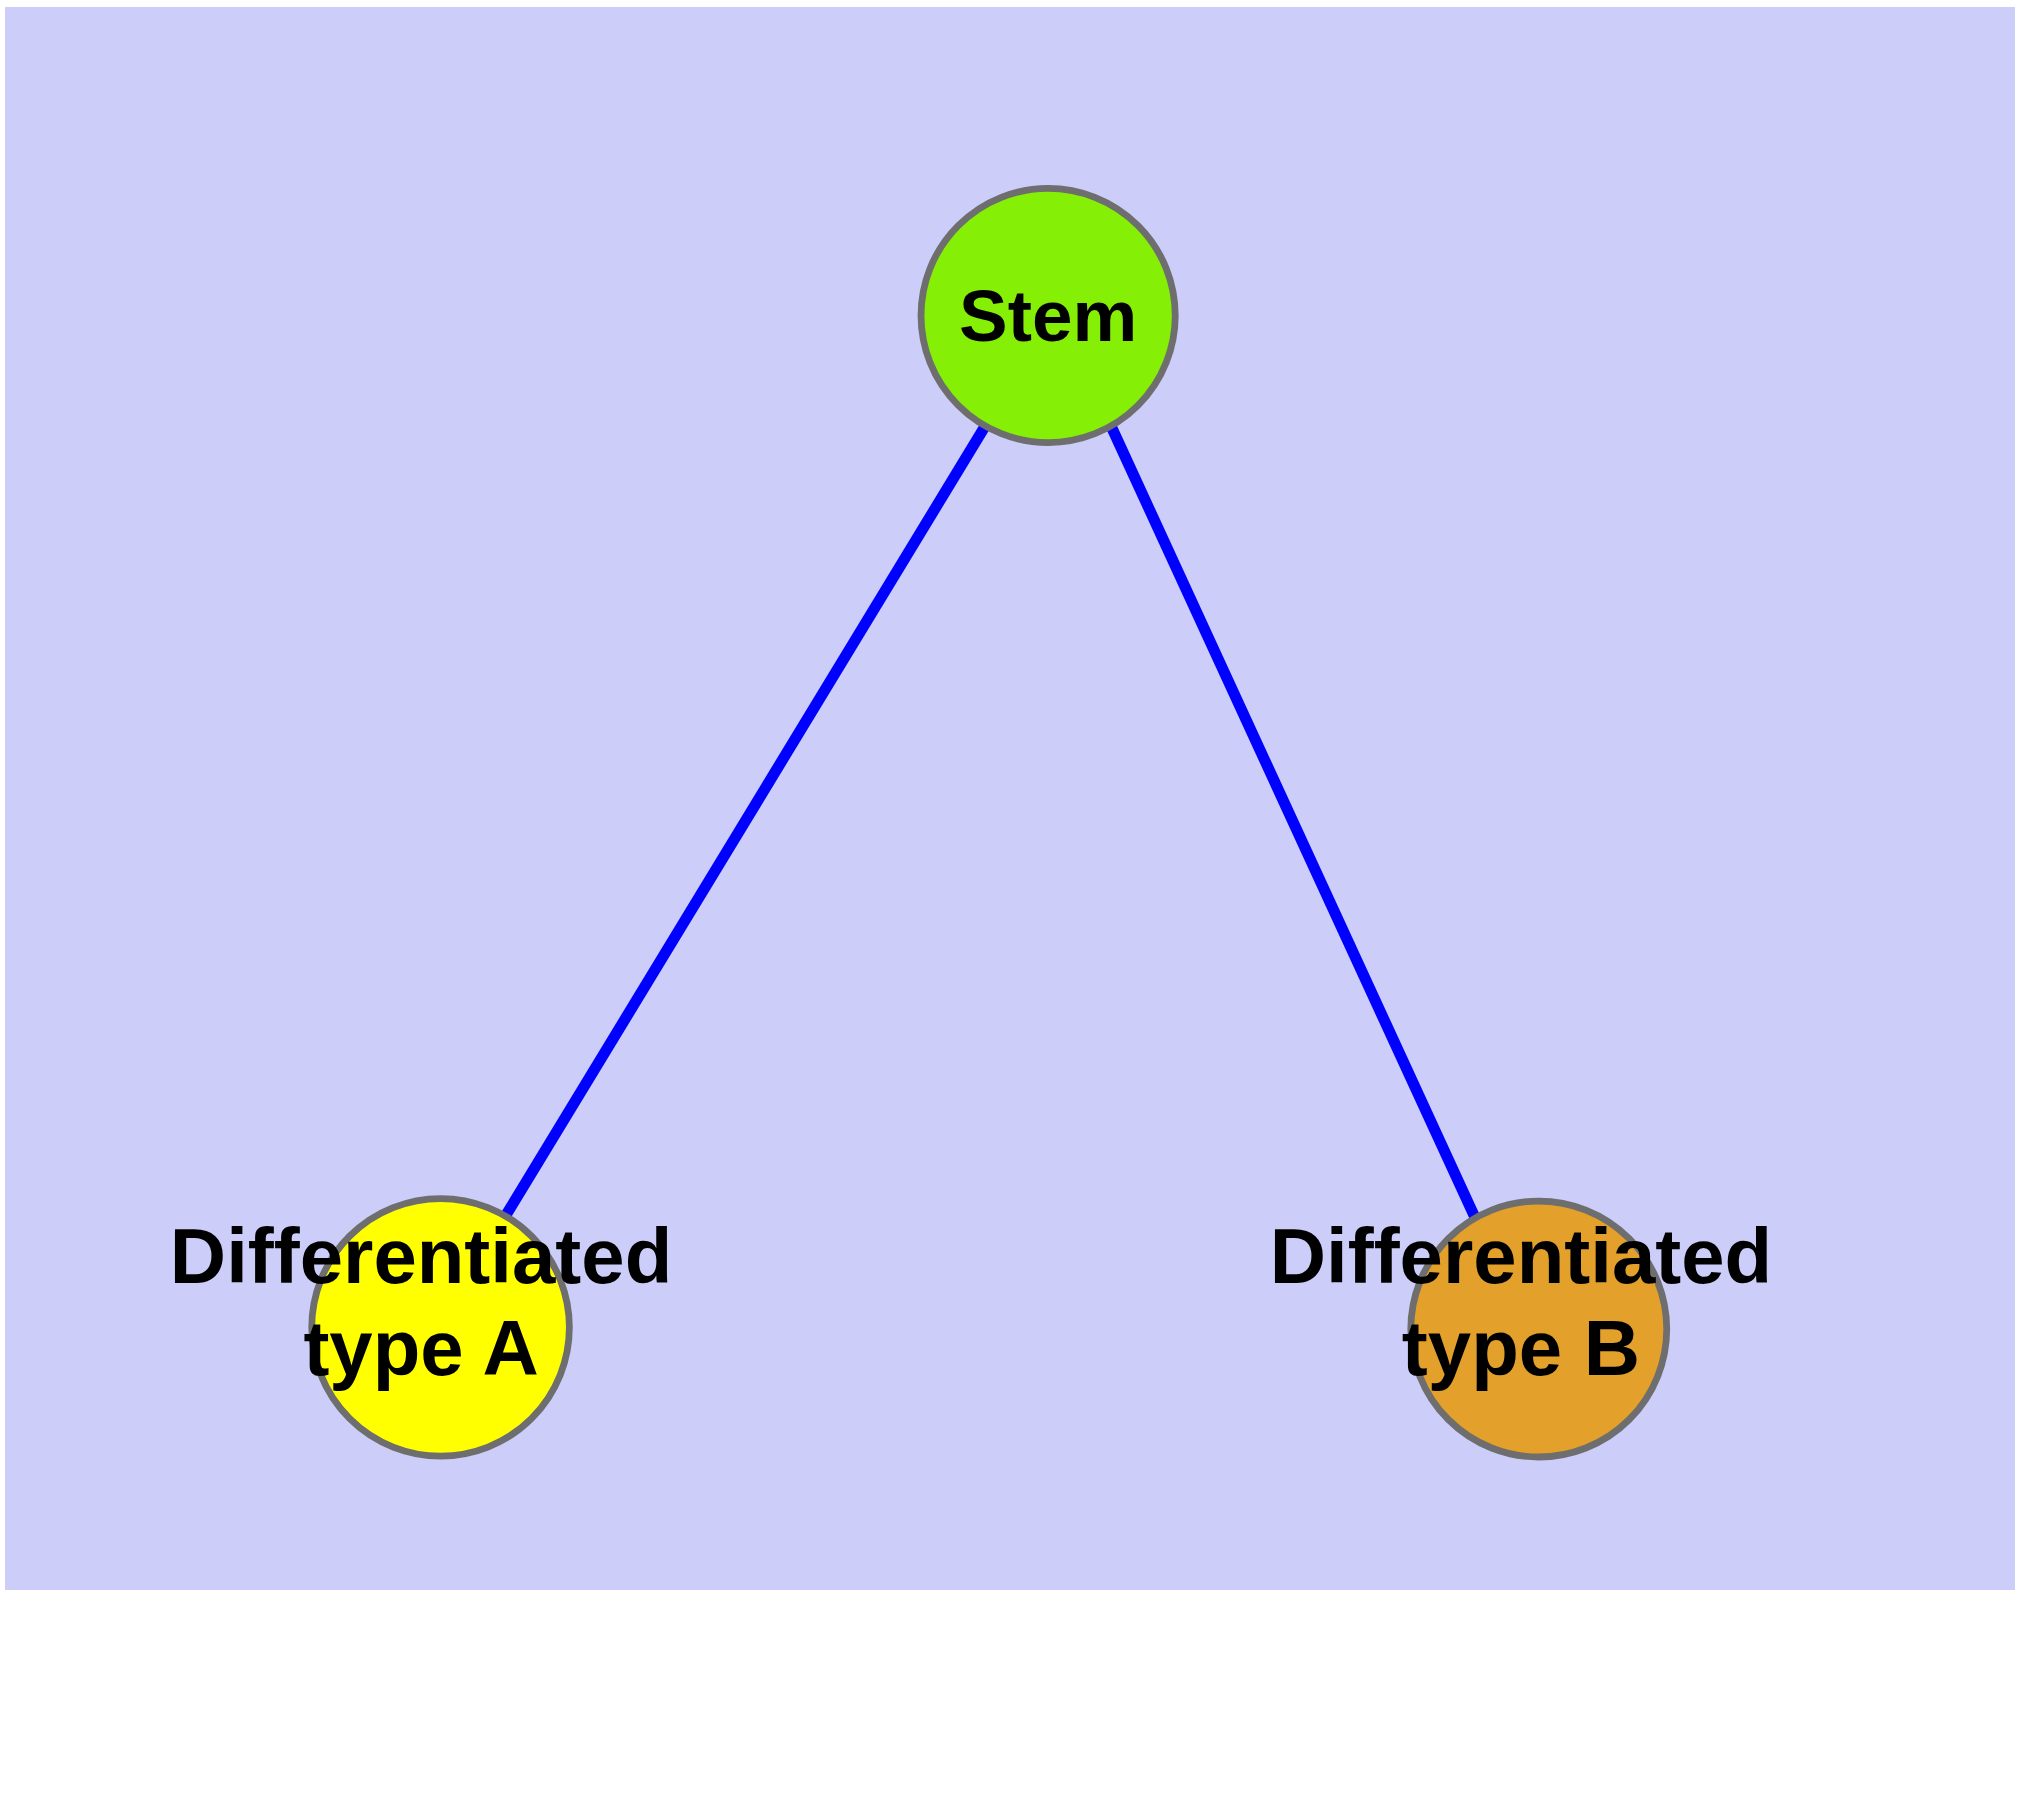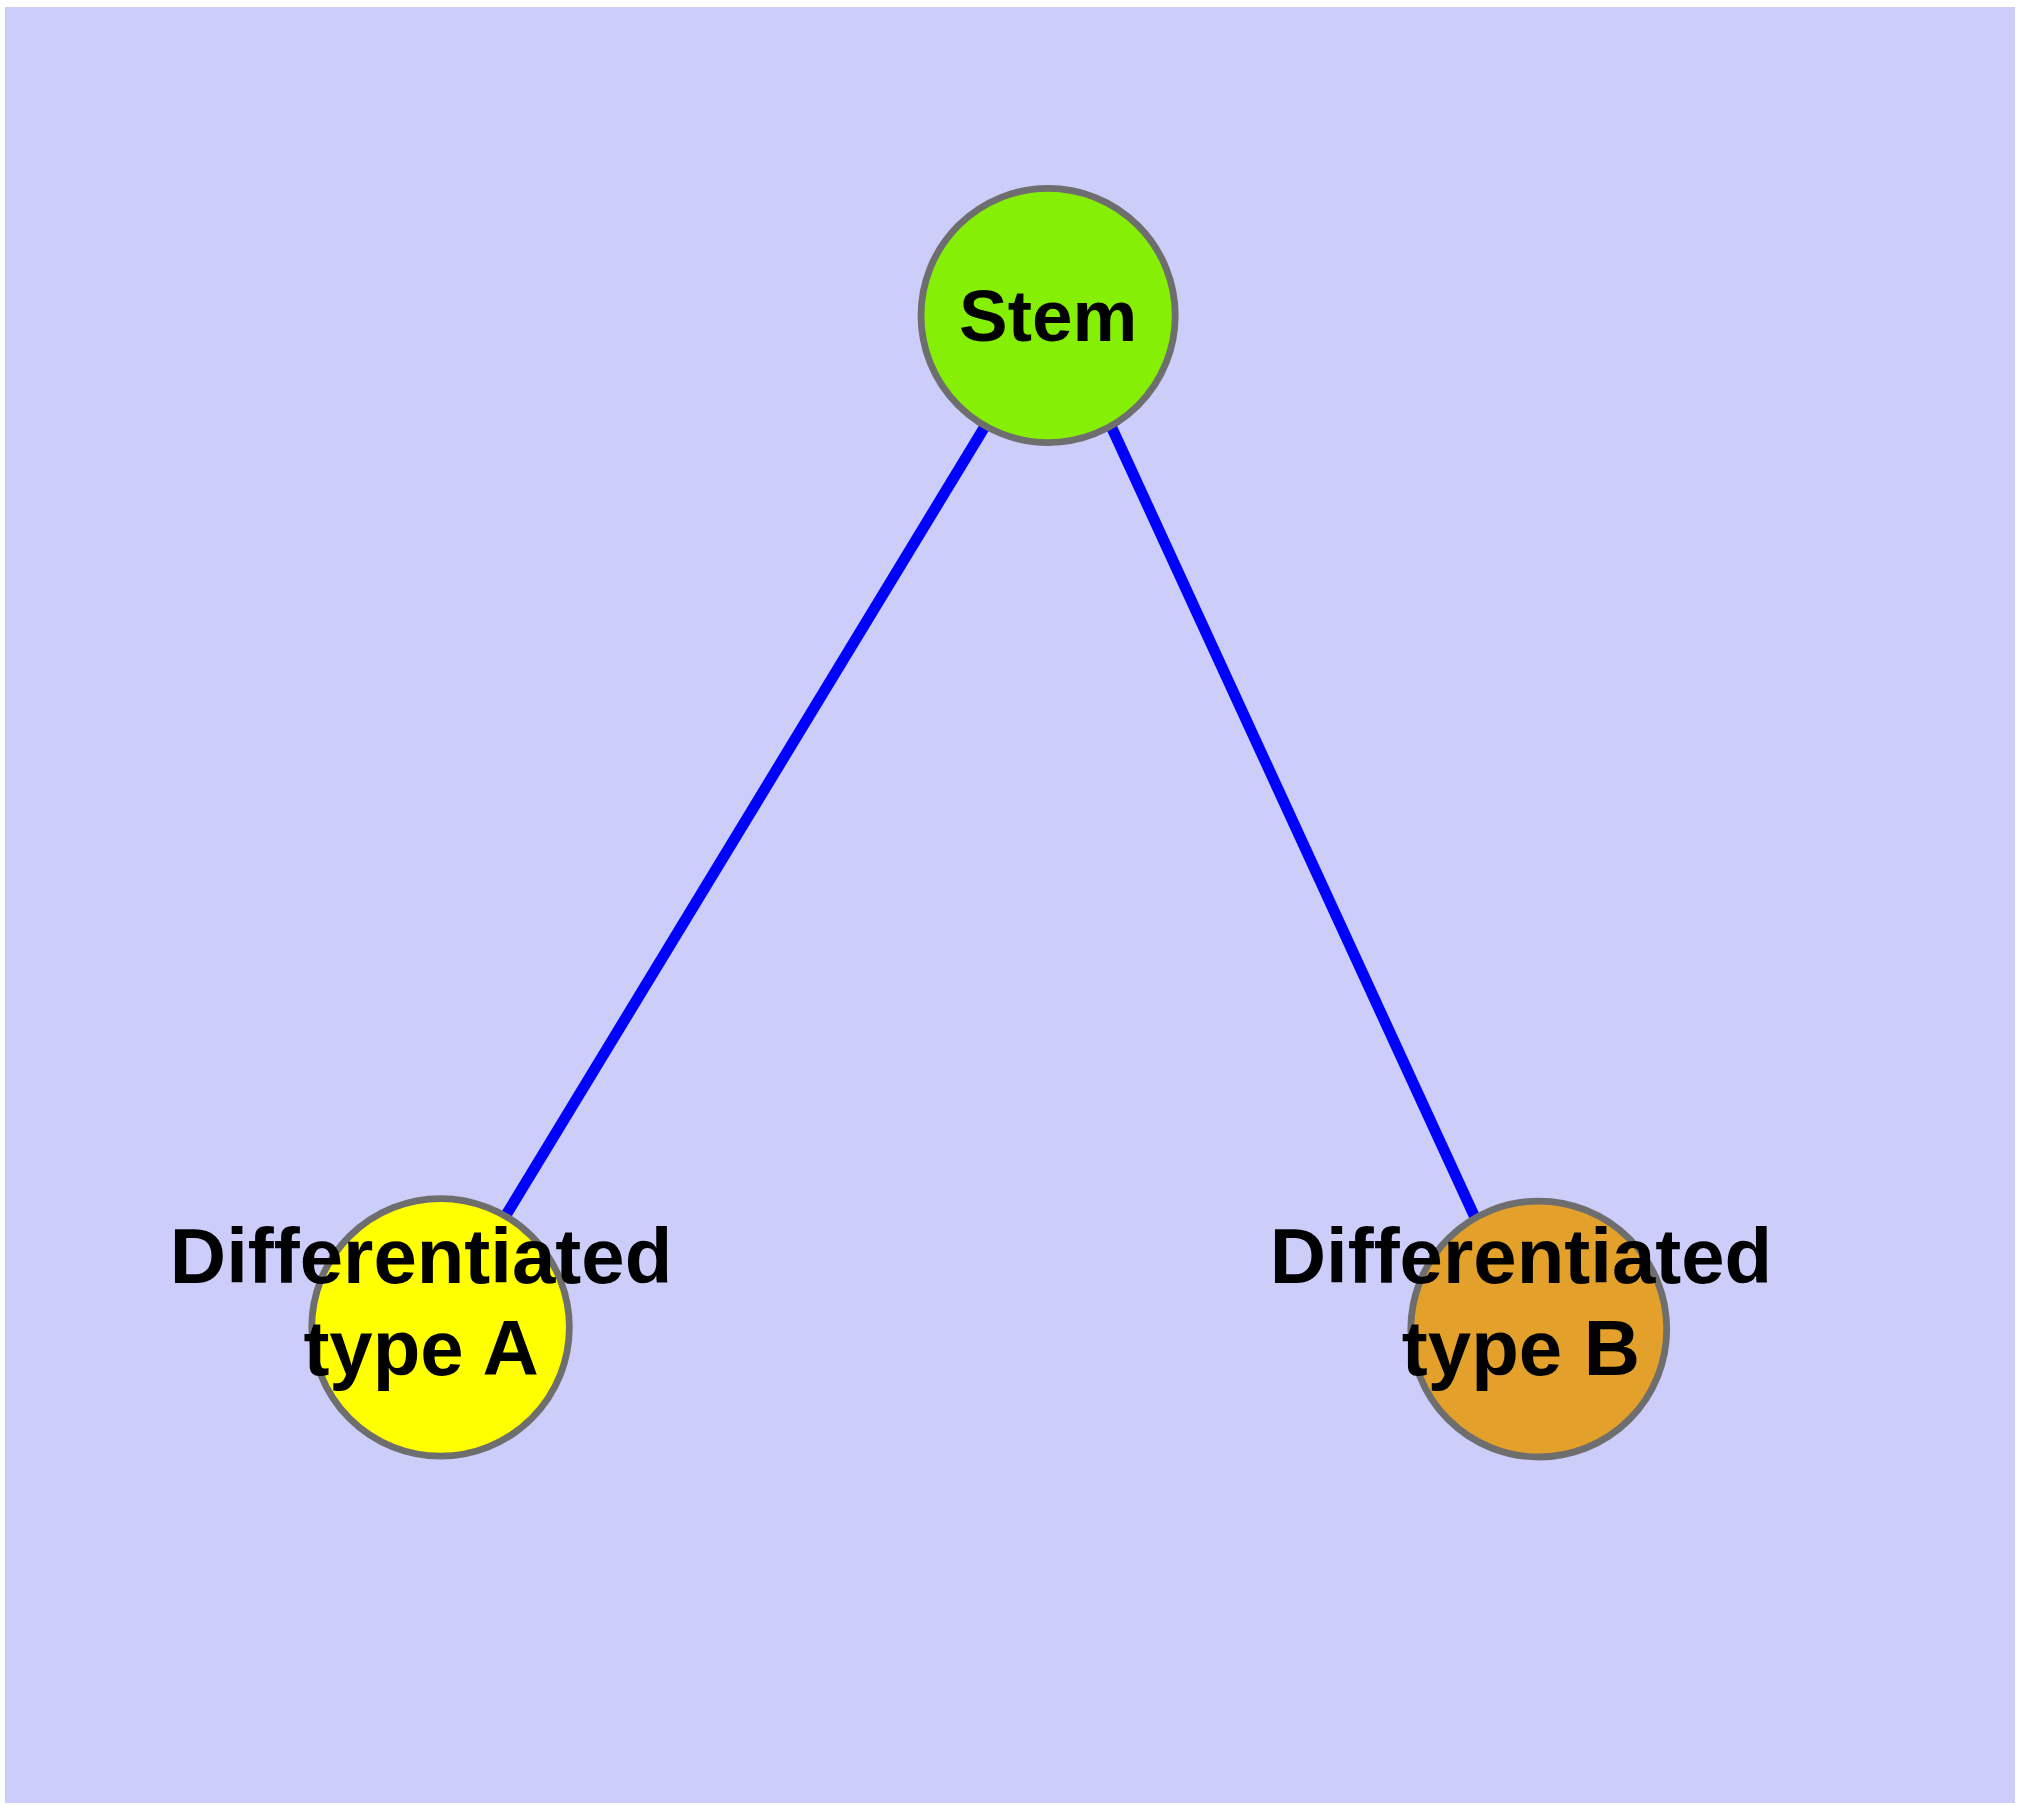--- a/index.html
+++ b/index.html
@@ -36,21 +36,21 @@
     font-weight: bold;
     fill: #000000;
     paint-order: normal;
   }
   .node-label-root { font-size: 86px; }
   .node-label-leaf { font-size: 92px; }
 </style>
 </head>
 <body>
 
-<div id="canvas" style="width: 2021px; height: 1803px; background: rgb(255, 255, 255);">
+<div id="canvas" style="width: 2021px; height: 1590px; background: rgb(255, 255, 255);">
   <div id="plot-area" style="background: rgb(204, 205, 248);">
     <svg id="graph-svg" viewBox="0 0 2372 2124" preserveAspectRatio="none" xmlns="http://www.w3.org/2000/svg">
 
       <g>
         <line x1="1157" y1="494" x2="591" y2="1426" stroke="#0000ff" stroke-width="13" stroke-linecap="butt"></line>
         <line x1="1305" y1="494" x2="1735" y2="1429" stroke="#0000ff" stroke-width="13" stroke-linecap="butt"></line>
       </g>
 
       <g>
         <circle cx="1231" cy="364" r="150" fill="#86ef06" stroke="#6e6e6e" stroke-width="8"></circle>

